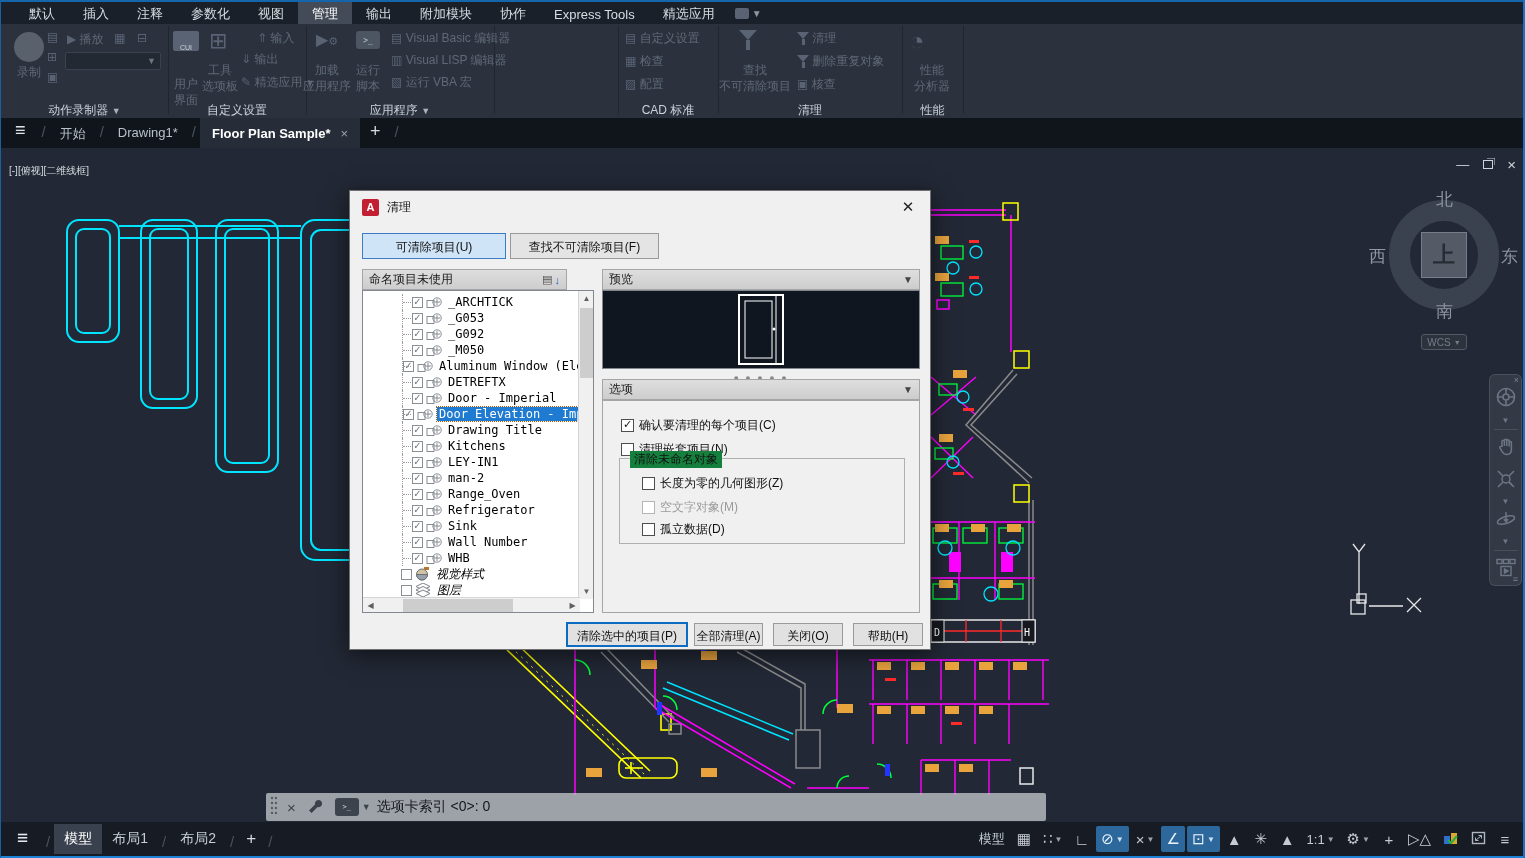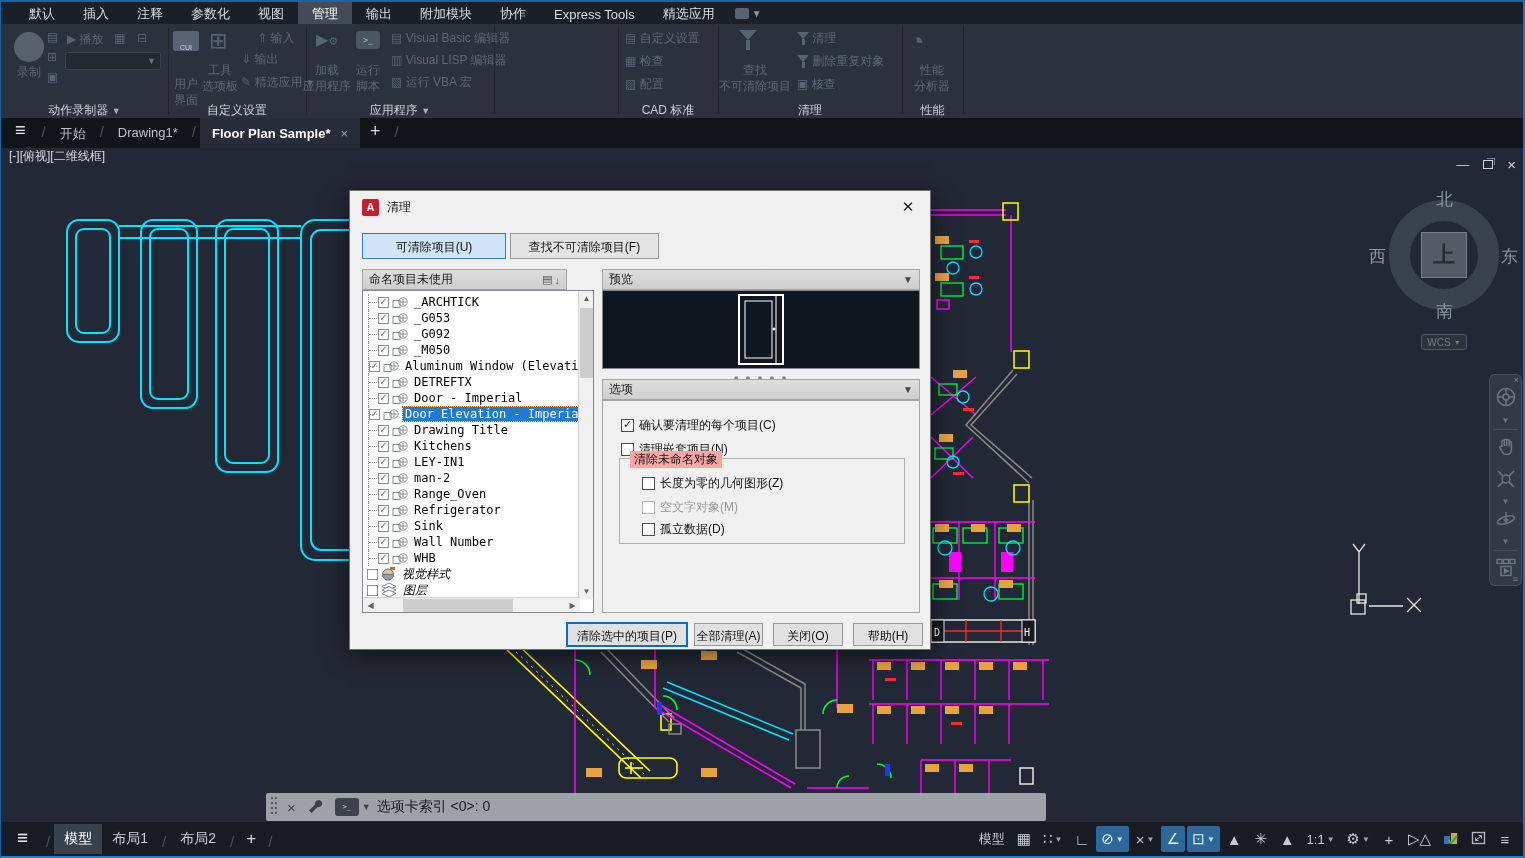--- a/index.html
+++ b/index.html
@@ -45,21 +45,21 @@
              display:flex; align-items:stretch; z-index:28; }
   .doctabs .menu { color:#dfe3e8; font-size:18px; padding:2px 12px 0 14px; }
   .slash { color:#4a525e; font-size:15px; padding:5px 4px 0; }
   .dtab { color:#b9c0c9; font-size:13px; padding:7px 10px 0; }
   .dtab.active { background:#262d38; color:#fff; font-weight:bold; display:flex; align-items:center; gap:10px; padding:0 12px; }
   .dtab.active .close { color:#9aa3ae; font-weight:normal; font-size:13px; }
   .dtab.add { color:#d7dbe0; font-size:18px; padding-top:3px; }
 
   
   .canvas { position:absolute; left:0; top:148px; width:1525px; height:674px; background:#222835; }
-  .vplabel { position:absolute; left:8px; top:0; color:#d7dbe0; font-size:12px; }
+  .vplabel { position:absolute; left:8px; top:16px; color:#d7dbe0; font-size:10px; }
   .winctl { position:absolute; right:10px; top:8px; display:flex; gap:14px; color:#cfd4da; font-size:13px; align-items:center;}
   .winctl .restore { width:10px; height:9px; border:1.5px solid #cfd4da; box-shadow:2px -2px 0 -0.5px #222835, 3px -3px 0 -1px #cfd4da; }
 
   
   .vcube { position:absolute; left:1388px; top:52px; width:110px; height:110px; }
   .vcube .ring { position:absolute; left:0; top:0; width:110px; height:110px; border-radius:50%;
                  border:21px solid rgba(80,88,100,0.55); }
   .vcube .face { position:absolute; left:32px; top:32px; width:46px; height:46px; background:#545b66;
                  border:1px solid #767e89; display:flex; align-items:center; justify-content:center;
                  color:#272c34; font-size:22px; font-weight:bold; }
@@ -102,21 +102,21 @@
   .tabbtn.active { background:#cfe4f7; border:1px solid #3b7cc4; }
   .lheader { position:absolute; height:21px; background:linear-gradient(#dedede,#cdcdcd); border:1px solid #a5a5a5;
              display:flex; align-items:center; padding:0 6px; font-size:12px; color:#1b1b1b; }
   .lheader .right { margin-left:auto; display:flex; align-items:center; gap:2px; }
   .sorticon { font-size:11px; color:#555; }
   .sortarr { color:#2b62c9; font-weight:bold; font-size:11px; }
   .hdrarr { margin-left:auto; color:#444; font-size:10px; }
 
   .listbox { position:absolute; left:12px; top:99px; width:232px; height:323px; background:#fff; border:1px solid #828790; overflow:hidden; }
   .listrows { position:absolute; left:0; top:0; width:217px; height:308px; overflow:hidden; padding-top:3px; }
-  .trow { height:16px; display:flex; align-items:center; white-space:nowrap; position:relative; }
+  .trow { height:16px; display:flex; align-items:center; white-space:nowrap; position:relative;margin-left:34px; }
   .trow .conn { width:10px; height:16px; border-left:1px dotted #9a9a9a; margin-left:5px; position:relative; }
   .trow .conn::after { content:""; position:absolute; left:0; top:8px; width:8px; border-top:1px dotted #9a9a9a; }
   .cb { width:11px; height:11px; background:#fff; border:1px solid #8a8f96; display:inline-flex; align-items:center;
         justify-content:center; font-size:10px; color:#70767d; flex:0 0 auto; margin-right:3px; }
   .cb.checked::after { content:"✓"; margin-top:-2px; }
   .trow .bicon { margin-right:4px; display:inline-flex; }
   .trow .lbl { font-family:"DejaVu Sans Mono",monospace; font-size:12px; color:#000; padding:0 2px; }
   .trow.sel .lbl { background:#1f7ad1; color:#fff; outline:1px dotted #b35900; }
   .trow.cat .lbl { font-family:"Liberation Sans","DejaVu Sans",sans-serif;font-style:italic; }
 
@@ -130,21 +130,21 @@
   .preview { position:absolute; left:252px; top:99px; width:318px; height:79px; background:#10161f; border:1px solid #828790; }
   .splitdots { position:absolute; left:252px; top:182px; width:318px; text-align:center; color:#8a8a8a; font-size:9px; letter-spacing:2px; }
   .optbox { position:absolute; left:252px; top:209px; width:318px; height:213px; background:#f0f0f0; border:1px solid #a5a5a5; }
   .ocb { position:absolute; display:flex; align-items:center; gap:5px; font-size:12px; color:#111; }
   .ocb .box { width:13px; height:13px; border:1px solid #4d4d4d; background:#fff; display:flex; align-items:center;
               justify-content:center; font-size:11px; color:#111; }
   .ocb.checked .box::after { content:"✓"; margin-top:-2px; }
   .ocb.disabled { color:#9a9a9a; }
   .ocb.disabled .box { border-color:#b5b5b5; }
   .groupbox { position:absolute; left:16px; top:57px; width:286px; height:86px; border:1px solid #b0b0b0; }
-  .groupbox .legend { position:absolute; left:10px; top:-8px; background:#fca5a5; padding:0 4px; font-size:12px; }
+  .groupbox .legend { position:absolute; left:10px; top:-8px; background:#15803d; padding:0 4px; font-size:12px; }
   .dbtn { position:absolute; top:432px; height:23px; background:#e1e1e1; border:1px solid #9a9a9a; font-size:12px;
           text-align:center; padding-top:4px; }
   .dbtn.default { border:1px solid #0c6cc2; box-shadow:0 0 0 1px #0c6cc2; }
 
   
   .statusbar { position:absolute; left:0; bottom:2px; width:100%; height:34px; background:#161b24;
                display:flex; align-items:center; z-index:55; }
   .statusbar .menu { color:#e4e8ec; font-size:19px; padding:0 14px 2px 16px; }
   .ltab { color:#c6cdd6; font-size:14px; padding:6px 10px; }
   .ltab.active { background:#39414e; color:#fff; }

